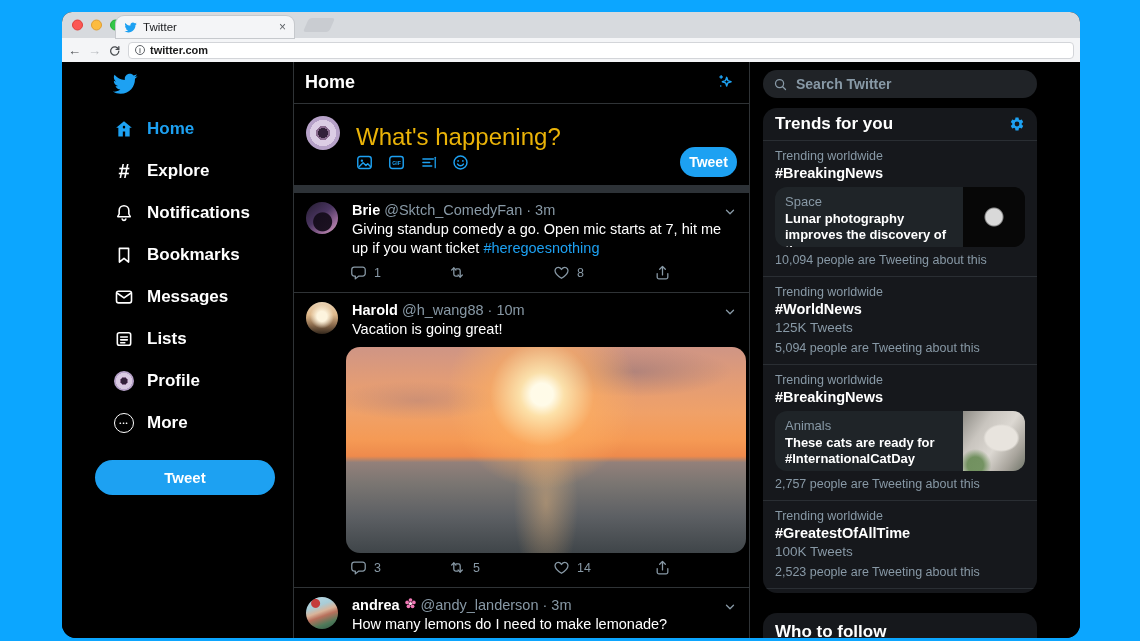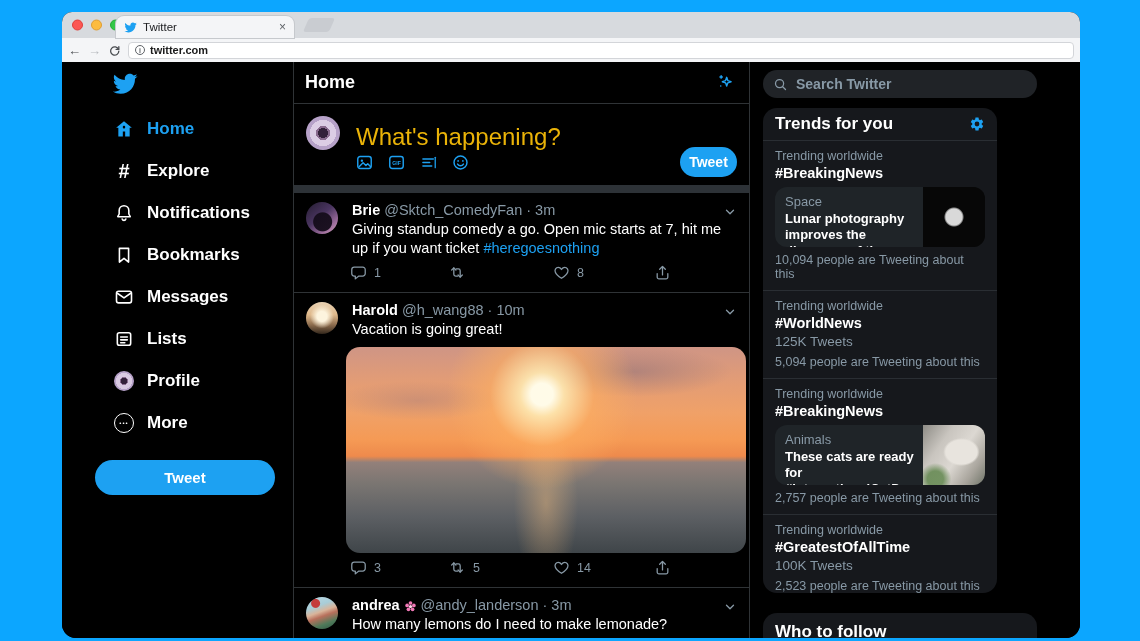--- a/index.html
+++ b/index.html
@@ -72,21 +72,21 @@
   .avatar32 { position:absolute; left:12px; top:9px; width:32px; height:32px; border-radius:50%; cursor:pointer; }
   .av-brie { background:
       radial-gradient(circle at 52% 62%, rgba(20,12,26,.95) 0 9px, rgba(20,12,26,0) 10px),
       linear-gradient(140deg,#241c30 0%,#4a3560 45%,#9a6b9a 75%,#d8a8c0 100%); }
   .av-harold { background:
       radial-gradient(circle at 50% 45%, #fdf4de 0 5px, rgba(253,244,222,0) 12px),
       linear-gradient(180deg,#e8d2b4 0%,#dfb88a 40%,#8a6a4c 72%,#33271c 100%); }
   .av-andrea { background:
       radial-gradient(circle at 30% 20%, #c43b3b 0 4px, rgba(196,59,59,0) 5px),
       linear-gradient(160deg,#bcd9e4 0%,#a8cdd8 30%,#d9b49a 46%,#b8705c 58%,#4f7a5a 78%,#2e5643 100%); }
-  .t-head { display:flex; align-items:flex-end; gap:4px; font-size:14.5px; }
+  .t-head { display:flex; align-items:flex-start; gap:4px; font-size:14.5px; }
   .t-name { font-weight:bold; color:#fff; }
   .t-meta { color:#8899A6; }
   .chev { position:absolute; right:12px; top:12px; cursor:pointer; }
   .t-text { font-size:14.5px; line-height:19px; margin-top:2px; max-width:378px; color:#fff; }
   .t-link { color:#1DA1F2; }
   .tweet-photo { display:block; margin:8px 0 4px -6px; width:400px; height:206px; border-radius:14px; cursor:pointer;
       background:
       radial-gradient(circle at 49% 23%, #fffbe8 0 11px, rgba(255,236,180,.85) 22px, rgba(255,176,96,.55) 52px, rgba(255,160,90,0) 95px),
       radial-gradient(ellipse 46px 120px at 50% 76%, rgba(255,196,128,.4), rgba(255,196,128,0) 70%),
       radial-gradient(ellipse 140px 36px at 72% 12%, rgba(124,104,124,.45), rgba(124,104,124,0) 70%),
@@ -99,21 +99,21 @@
   .tweet.last { border-bottom:none; }
 
   
   .right { position:absolute; left:701px; top:0; width:274px; height:100%; }
   .searchbox { position:absolute; left:0; top:8px; width:274px; height:28px; background:#202327;
                border-radius:14px; display:flex; align-items:center; padding:0 10px; gap:8px; }
   .searchbox input { background:transparent; border:none; outline:none; color:#fff;
                font-size:14px; font-family:inherit; width:210px;font-weight:bold; }
   .searchbox input::placeholder { color:#8899A6; }
   .card { background:#16181C; border-radius:14px; overflow:hidden; }
-  .trends-card { position:absolute; left:0; top:46px; width:234px; height:485px; }
+  .trends-card { position:absolute; left:0; top:46px; width:274px; height:485px; }
   .trends-header { height:33px; display:flex; align-items:center; justify-content:space-between;
                    padding:0 12px; border-bottom:1px solid #2A2E33; }
   .trends-title { font-size:17px; font-weight:bold; }
   .trend-item { padding:8px 12px 9px; border-bottom:1px solid #2A2E33; cursor:pointer; }
   .t-context { font-size:12.5px; color:#8899A6; }
   .t-tag { font-size:14.5px; font-weight:bold; margin-top:2px; }
   .t-count { font-size:13.5px; color:#8899A6; margin-top:3px; }
   .t-meta2 { font-size:12.5px; color:#8899A6; margin-top:6px; }
   .quote-card { margin-top:6px; height:60px; background:#1F2428; border-radius:12px;
                 display:flex; overflow:hidden; }

